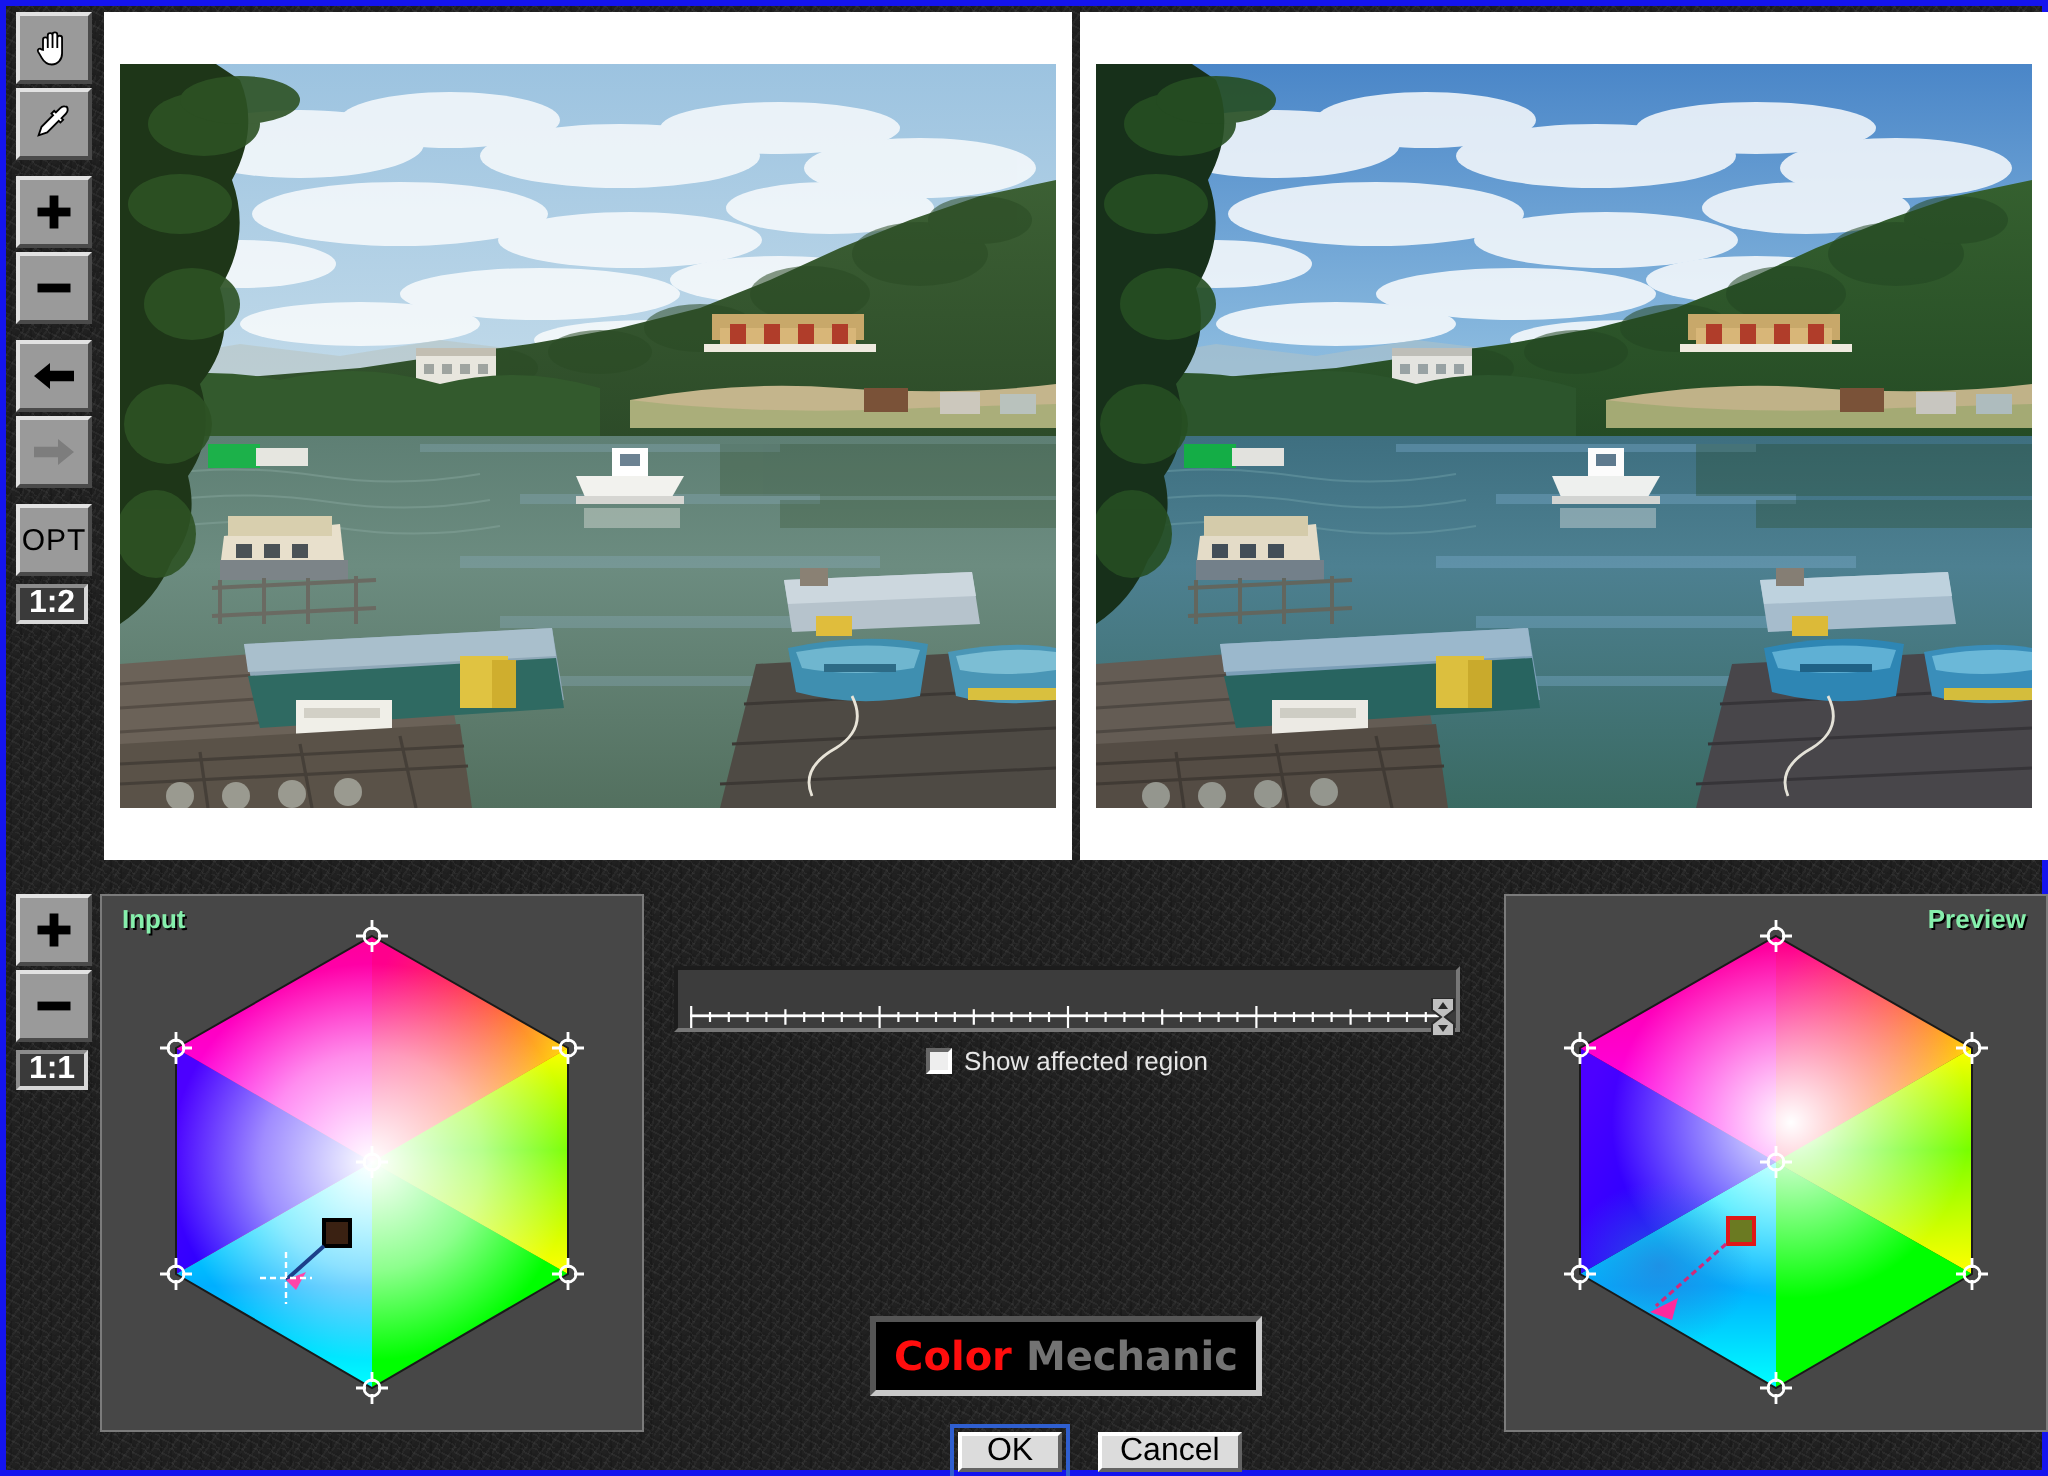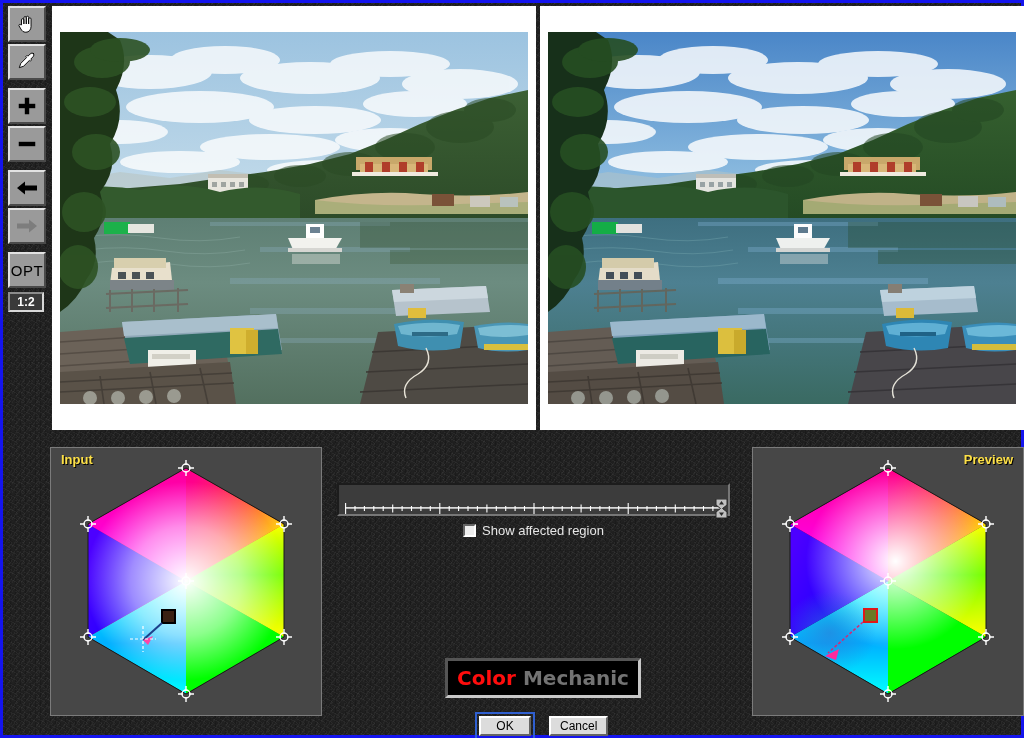--- a/index.html
+++ b/index.html
@@ -33,39 +33,39 @@
     background:#9a9a9a;
     border-top:2px solid #e2e2e2;border-left:2px solid #e2e2e2;
     border-right:2px solid #4a4a4a;border-bottom:2px solid #4a4a4a;
     box-sizing:border-box;display:flex;align-items:center;justify-content:center;
     color:#000;font-size:15px;font-weight:normal;letter-spacing:.5px;
   }
   .tbtn.gap{margin-top:8px;}
   .tbtn.dim svg{opacity:.45;}
   .zoomlbl{
     width:36px;height:20px;margin-top:4px;box-sizing:border-box;
-    background:#3a3a3a;color:#fff;font-size:12px;font-weight:bold;
+    background:#3a3a3a;color:#fff;font-size:16px;font-weight:bold;
     display:flex;align-items:center;justify-content:center;
     border-top:2px solid #8c8c8c;border-left:2px solid #8c8c8c;
     border-right:2px solid #d8d8d8;border-bottom:2px solid #d8d8d8;
   }
 
   
   .imgpanel{position:absolute;top:3px;width:484px;height:424px;background:#ffffff;}
   #panel-original{left:49px;}
   #panel-preview{left:537px;}
   .photo{position:absolute;left:8px;top:26px;width:468px;height:372px;overflow:hidden;}
   .photo svg{display:block;}
 
   
   .hexpanel{position:absolute;top:444px;width:272px;height:269px;
             background:#474747;border:1px solid #7b7b7b;box-sizing:border-box;}
   #panel-input{left:47px;}
   #panel-preview-hex{left:749px;}
-  .hexlabel{position:absolute;top:4px;color:#fde047;font-size:13px;font-weight:bold;
+  .hexlabel{position:absolute;top:4px;color:#86efac;font-size:13px;font-weight:bold;
             text-shadow:1px 1px 0 #000;}
   #lbl-input{left:10px;}
   #lbl-preview{right:10px;}
 
   
   .sliderbox{position:absolute;left:334px;width:393px;height:33px;
     background:#3c3c3c;box-sizing:border-box;
     border-top:2px solid #1c1c1c;border-left:2px solid #1c1c1c;
     border-right:2px solid #777;border-bottom:2px solid #777;}
   #slider-brightness{top:444px;}
@@ -80,28 +80,28 @@
           border-top:2px solid #666;border-left:2px solid #666;
           border-right:2px solid #fff;border-bottom:2px solid #fff;}
   .chklabel{color:#e6e6e6;font-size:13px;}
 
   
   #logo{position:absolute;left:432px;top:655px;width:196px;height:40px;
         background:#000;box-sizing:border-box;
         border-top:3px solid #555;border-left:3px solid #555;
         border-right:3px solid #c8c8c8;border-bottom:3px solid #c8c8c8;
         display:flex;align-items:center;justify-content:center;gap:7px;
-        font-size:20px;font-weight:bold;font-family:"DejaVu Sans",sans-serif;margin-left:10px;}
+        font-size:20px;font-weight:bold;font-family:"DejaVu Sans",sans-serif;}
   #logo-color{color:#ff0d0d;}
   #logo-mechanic{color:#737373;}
 
   
   #btnrow{position:absolute;left:472px;top:709px;display:flex;gap:10px;}
   .dlgbtn{height:20px;min-width:52px;padding:0 9px;box-sizing:border-box;
-    background:#dcdcdc;color:#000;font-size:12px;
+    background:#dcdcdc;color:#000;font-size:16px;
     display:flex;align-items:center;justify-content:center;
     border-top:2px solid #ffffff;border-left:2px solid #ffffff;
     border-right:2px solid #646464;border-bottom:2px solid #646464;}
   .dlgbtn-wrap{padding:2px;box-sizing:border-box;border:2px solid transparent;}
   .dlgbtn-wrap.focused{border-color:#2f5fd0;}
 </style>
 </head>
 <body>
 
 <div id="app" class="tex">
@@ -145,20 +145,34 @@
       </svg>
     </div>
 
     <div class="tbtn gap">
       <span>OPT</span>
     </div>
 
     <div class="zoomlbl">1:2</div>
   </div>
 
+  <div id="toolrail-bot">
+    <div class="tbtn">
+      <svg width="22" height="22" viewBox="0 0 24 24">
+        <rect x="9.6" y="3" width="4.8" height="18" fill="#000"></rect>
+        <rect x="3" y="9.6" width="18" height="4.8" fill="#000"></rect>
+      </svg>
+    </div>
+    <div class="tbtn">
+      <svg width="22" height="22" viewBox="0 0 24 24">
+        <rect x="3" y="9.6" width="18" height="4.8" fill="#000"></rect>
+      </svg>
+    </div>
+    <div class="zoomlbl">1:1</div>
+  </div>
 
   <div class="imgpanel" id="panel-original">
     <div class="photo">
       <svg width="468" height="372" viewBox="0 0 468 372">
         <defs>
           <linearGradient id="sky1" x1="0" y1="0" x2="0" y2="1">
             <stop offset="0" stop-color="#9cc3e0"></stop>
               <stop offset=".45" stop-color="#c3dbea"></stop>
             <stop offset="1" stop-color="#dfe8ea"></stop>
           </linearGradient>

